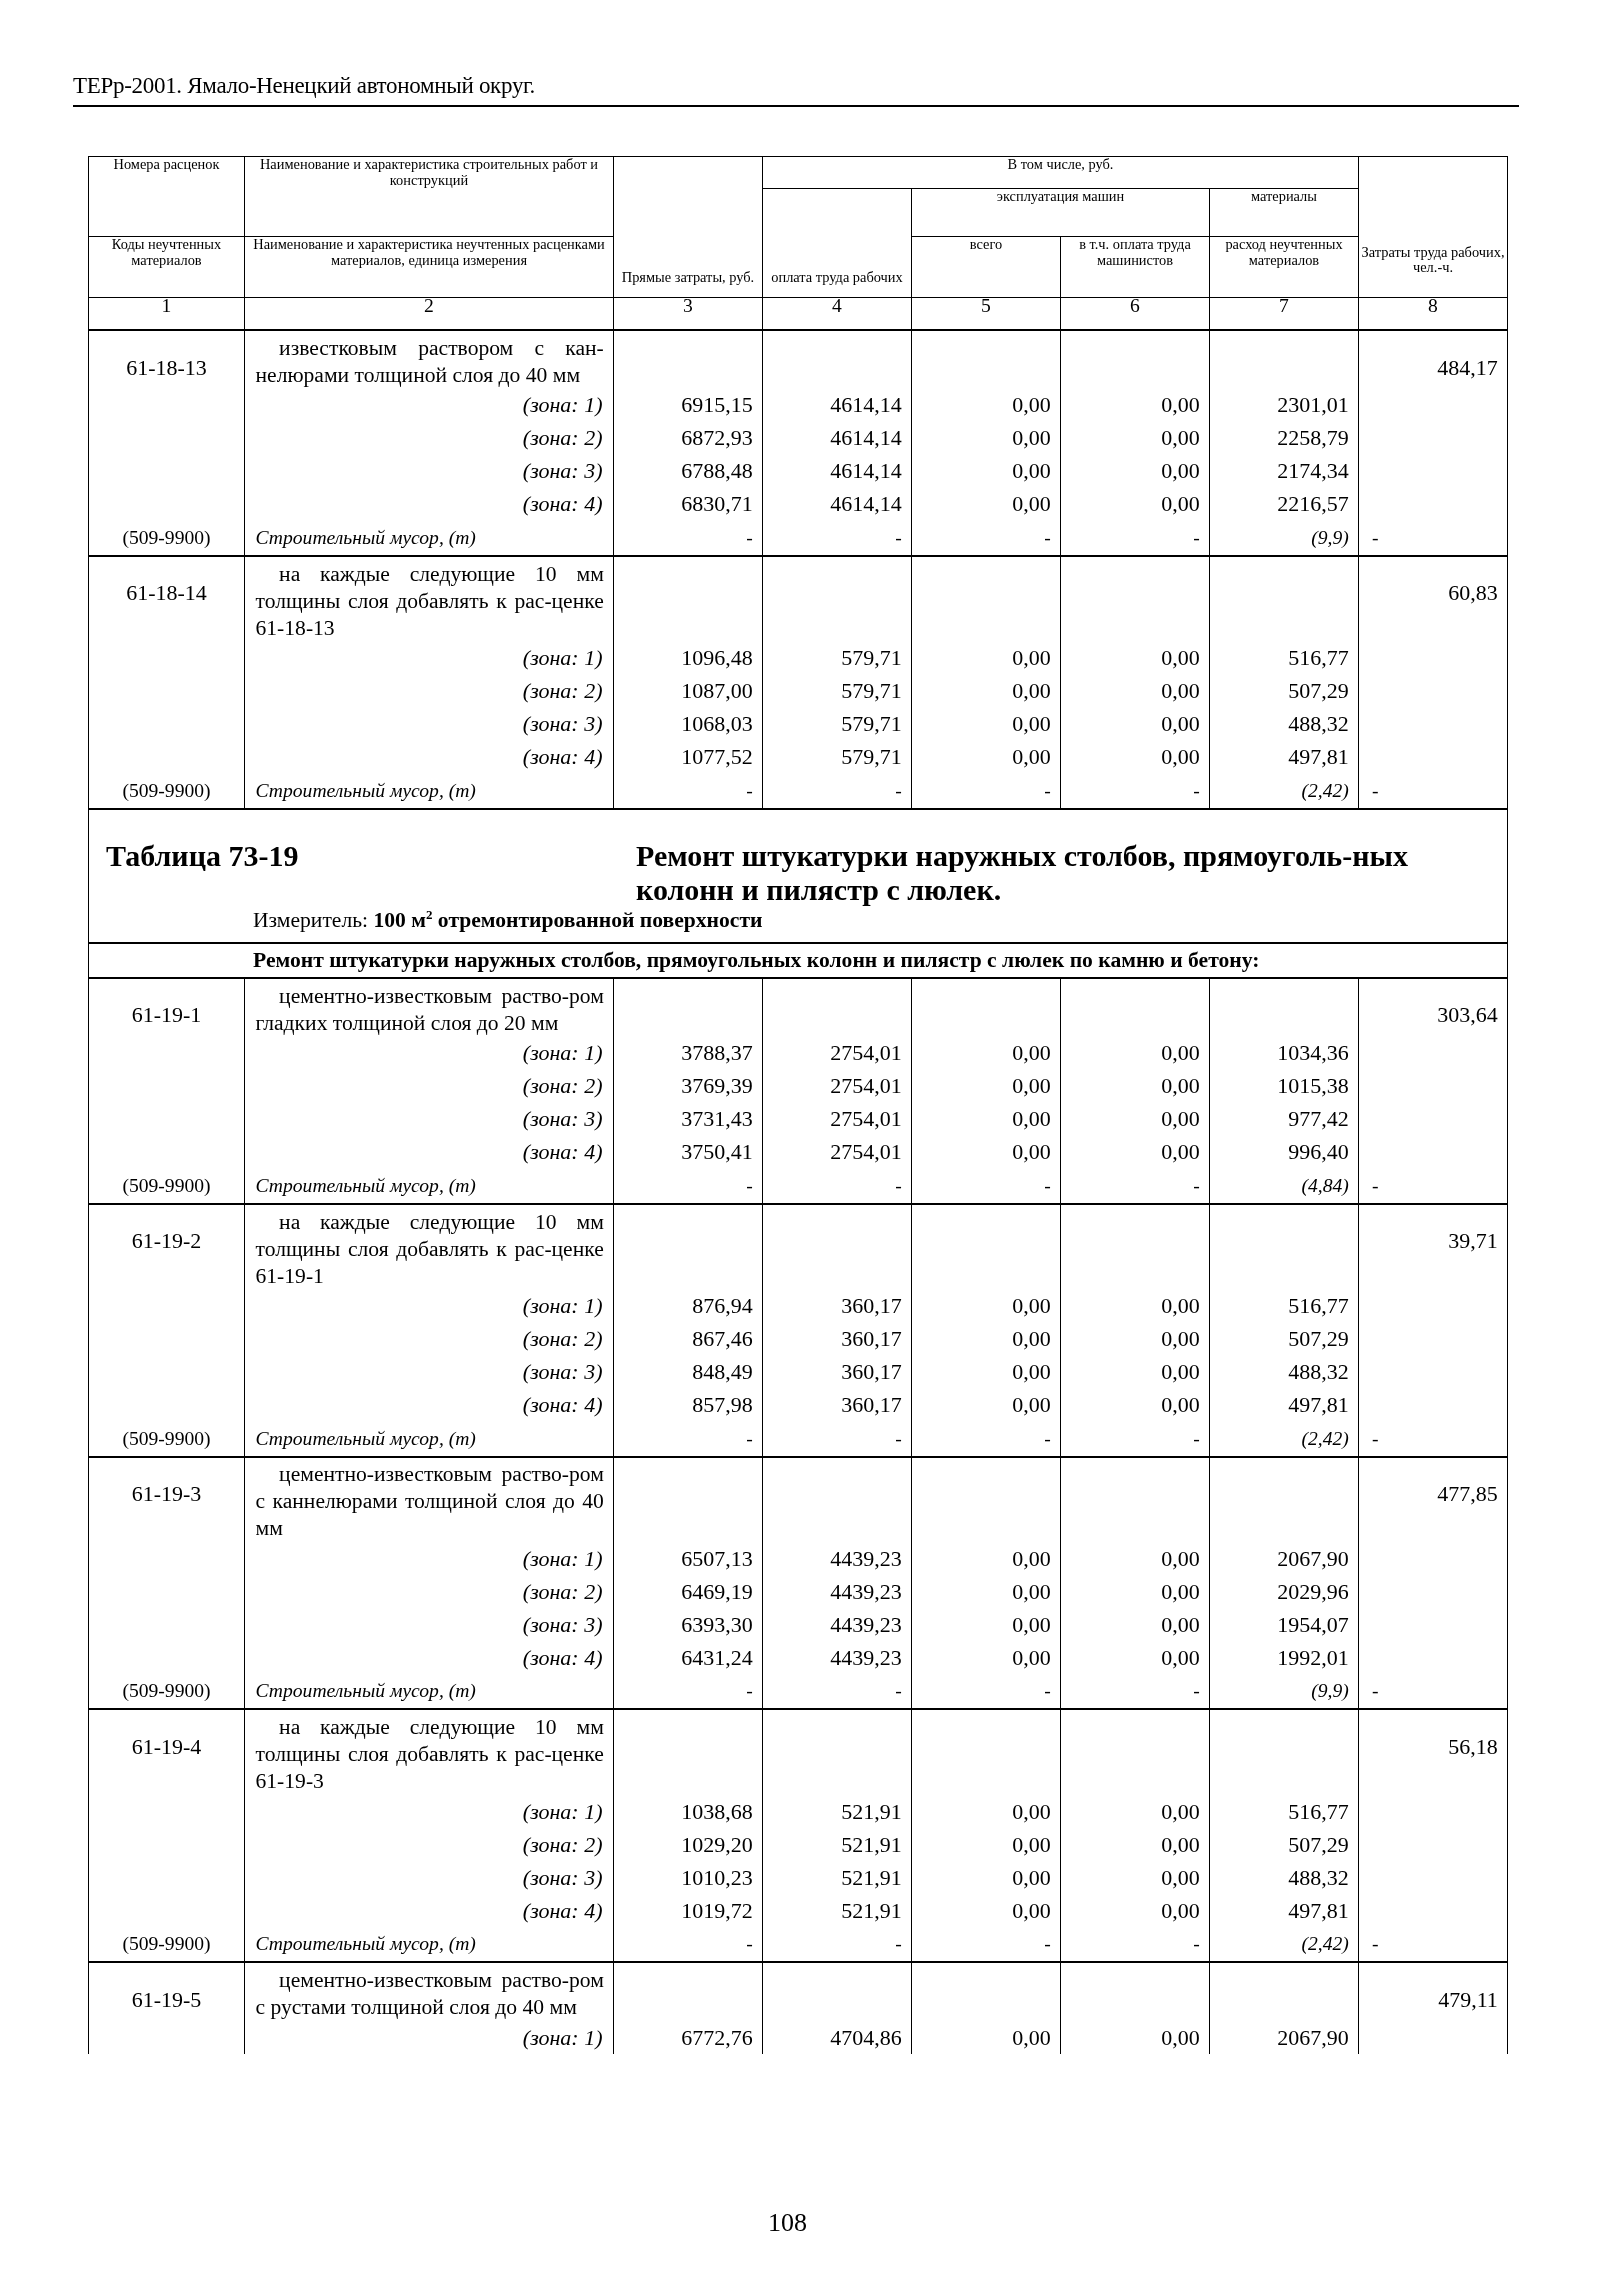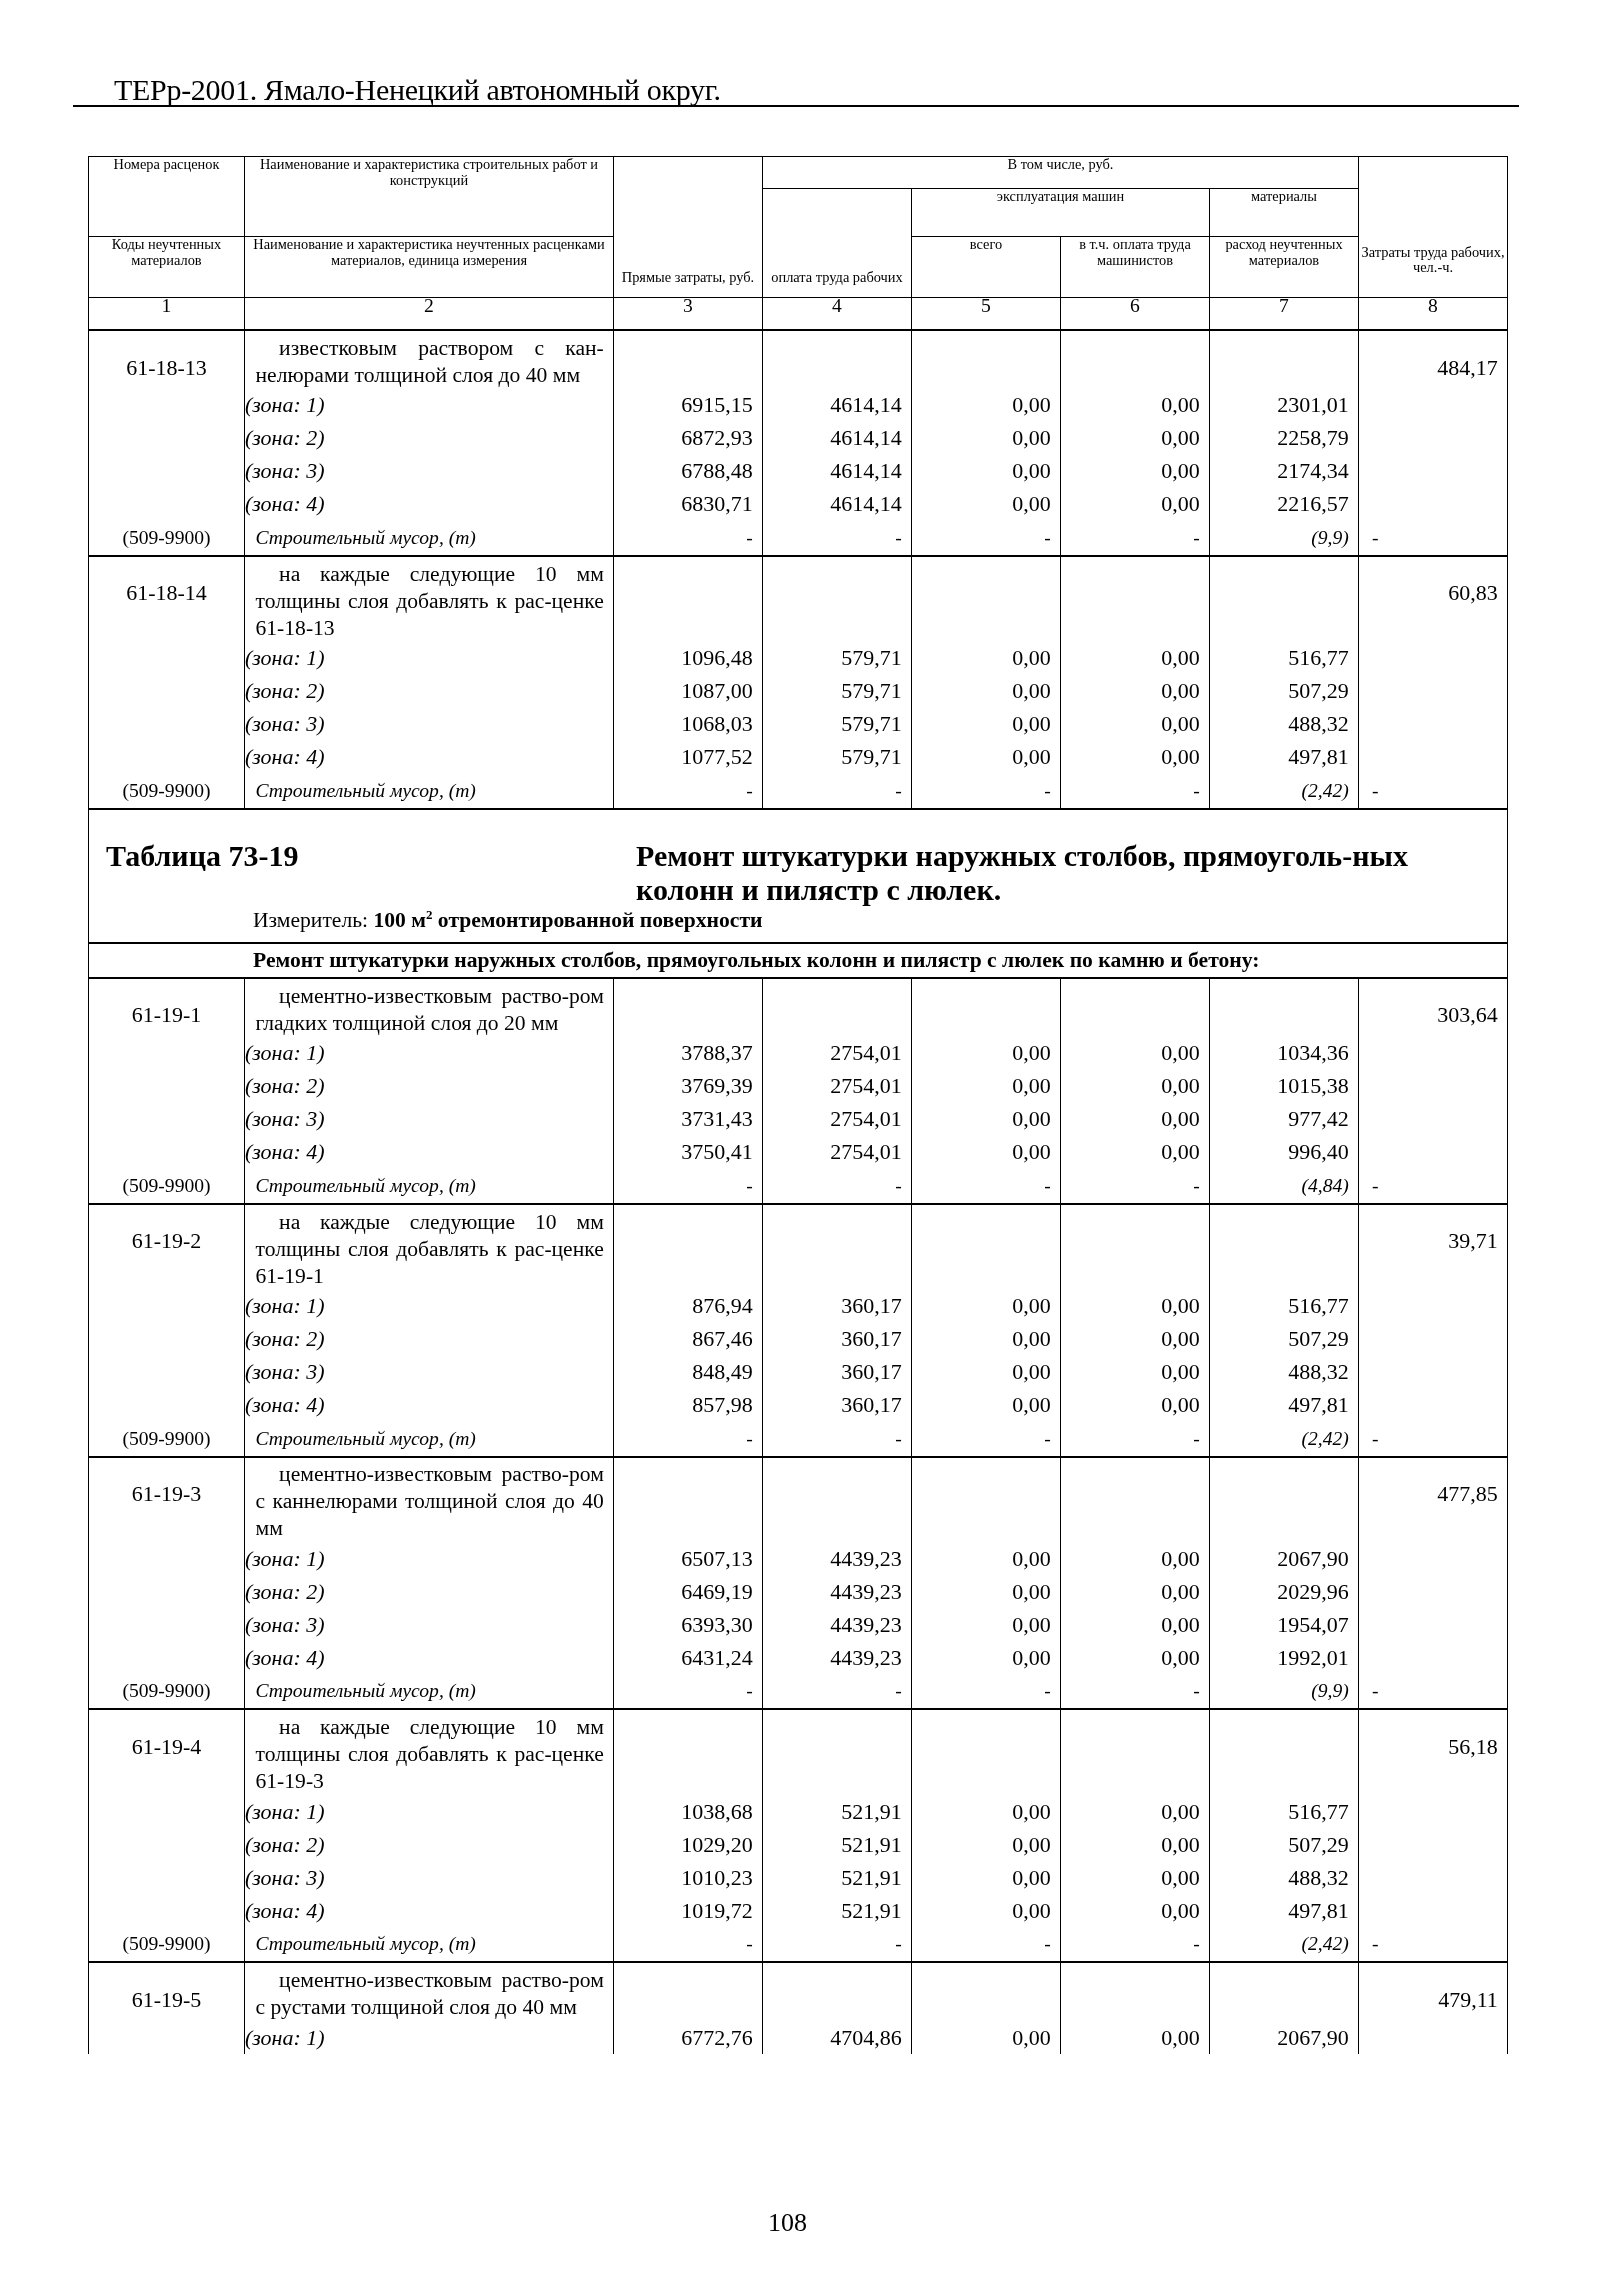--- a/index.html
+++ b/index.html
@@ -1,18 +1,18 @@
 <!DOCTYPE html>
 <html style="font-size:10.5px"><head>
 <meta charset="utf-8">
 <style>
   html, body { margin: 0; padding: 0; background: #ffffff; }
   body { width: 1623px; height: 2295px; position: relative; overflow: hidden;
          font-family: "Liberation Serif", "DejaVu Serif", serif; color: #000; }
-  .running-head { position: absolute; left: 73px; top: 73px; font-size: 30px; letter-spacing: -0.3px; margin-left: 41px; }
+  .running-head { position: absolute; left: 73px; top: 73px; font-size: 23px; letter-spacing: -0.3px; }
   .head-rule { position: absolute; left: 73px; top: 105px; width: 1446px; height: 2px; background: #000; }
   .page-num { position: absolute; left: 0; width: 1575px; top: 2208px; text-align: center; font-size: 26px; }
 
   table.main { position: absolute; left: 88px; top: 156px; width: 1419px; border-collapse: collapse; table-layout: fixed; }
   table.main td { padding: 0; vertical-align: top; }
   col.c1 { width: 156px; } col.c2 { width: 369px; } col.c3 { width: 149px; } col.c4 { width: 149px; }
   col.c5 { width: 149px; } col.c6 { width: 149px; } col.c7 { width: 149px; } col.c8 { width: 149px; }
 
   .hd td { border: 1.3px solid #000; text-align: center; vertical-align: middle; font-size: 14.4px; line-height: 15.7px; padding: 1.3px 3.9px; }
   .hd.r1 td { height: 31px; }
@@ -21,21 +21,21 @@
   .hd.nums td { height: 31px; font-size: 19.6px; border-bottom: 2.6px solid #000; }
 
   
   tr.blk td { border-left: 1.3px solid #000; border-right: 1.3px solid #000; }
   tr.blk-top td { border-top: 2.6px solid #000; }
   .code { text-align: center; font-size: 22px; padding-top: 23.6px !important; }
   .desc { font-size: 21.6px; line-height: 27px; text-align: justify; padding: 3.9px 9.2px 0 10.5px !important; hyphens: manual; }
   .desc .indent { display: inline-block; width: 23.6px; }
   .lab8 { text-align: right; font-size: 22px; padding: 23.6px 9.2px 0 0 !important; }
   tr.zone td { height: 33px; font-size: 22px; vertical-align: middle; }
-  .zone-label { text-align: left; font-style: italic; padding-right: 10.5px !important; margin-left: 16px; }
+  .zone-label { text-align: right; font-style: italic; padding-right: 10.5px !important; margin-left: 16px; }
   .num { text-align: right; padding-right: 9.2px !important; }
   tr.mat td { height: 34px; font-size: 19.6px; vertical-align: middle; }
   .mat-code { text-align: center; }
   .mat-name { font-style: italic; padding-left: 10.5px !important; }
   .dash { text-align: right; padding-right: 9.2px !important; }
   .dash-l { text-align: left; padding-left: 13px !important; }
   .mat-qty { text-align: right; font-style: italic; padding-right: 9.2px !important; }
 
   
   tr.sec td { border-left: 1.3px solid #000; border-right: 1.3px solid #000; border-top: 2.6px solid #000; }

